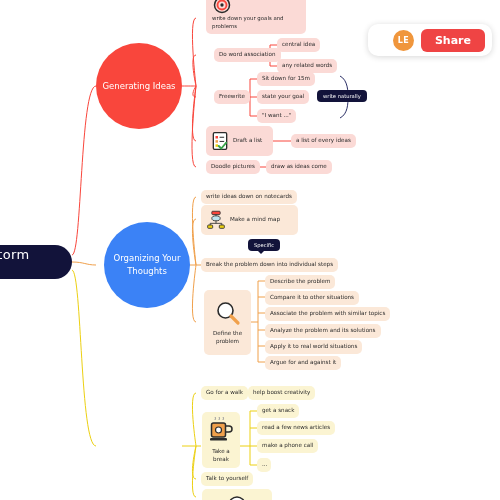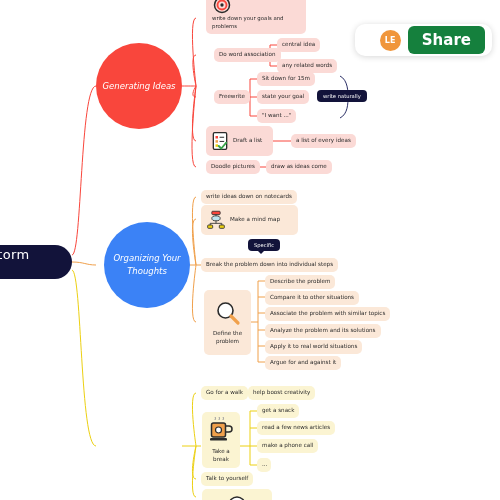--- a/index.html
+++ b/index.html
@@ -15,21 +15,21 @@
     position:absolute;left:-46px;top:245px;width:118px;height:34px;
     background:#12133a;border-radius:17px;
     display:flex;align-items:center;justify-content:center;
     color:#ffffff;font-size:13px;letter-spacing:.4px;
   }
 
   
   .circle{
     position:absolute;border-radius:50%;
     display:flex;align-items:center;justify-content:center;text-align:center;
-    color:#ffffff;font-size:8.5px;line-height:1.5;padding:6px;box-sizing:border-box;font-style:italic;
+    color:#ffffff;font-size:8.5px;line-height:1.5;padding:6px;box-sizing:border-box;
   }
   .circle.red{left:96px;top:43px;width:86px;height:86px;background:#f9463c;}
   .circle.orange{left:104px;top:222px;width:86px;height:86px;background:#3b82f6;}
   .circle.yellow{left:96px;top:403px;width:86px;height:86px;background:#ecd012;}
 
   
   .card{
     position:absolute;border-radius:5px;box-sizing:border-box;
     display:flex;align-items:center;
     font-size:5.6px;line-height:1.35;color:#2b2b2b;
@@ -62,22 +62,22 @@
     background:#ffffff;border-radius:10px;
     box-shadow:0 1px 6px rgba(0,0,0,.16);
     display:flex;align-items:center;gap:7px;padding:0 7px;
   }
   .avatar{
     width:21px;height:21px;border-radius:50%;background:#f0963c;
     color:#fff;font-size:8px;font-weight:bold;
     display:flex;align-items:center;justify-content:center;letter-spacing:.3px;margin-left:18px;
   }
   .share-btn{
-    background:#15803d;color:#fff;border:none;border-radius:6px;
-    font-size:15px;font-weight:bold;padding:5px 14px;cursor:pointer;
+    background:#ef4444;color:#fff;border:none;border-radius:6px;
+    font-size:11px;font-weight:bold;padding:5px 14px;cursor:pointer;
     font-family:"DejaVu Sans","Liberation Sans",sans-serif;
   }
 </style>
 </head>
 <body>
 
 <div id="canvas">
 
   <svg class="links" viewBox="0 0 500 500">
     <g fill="none" stroke-width="1">

